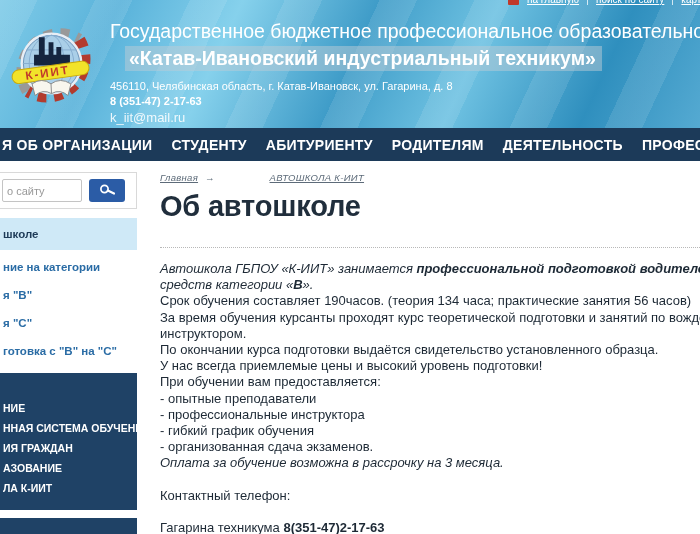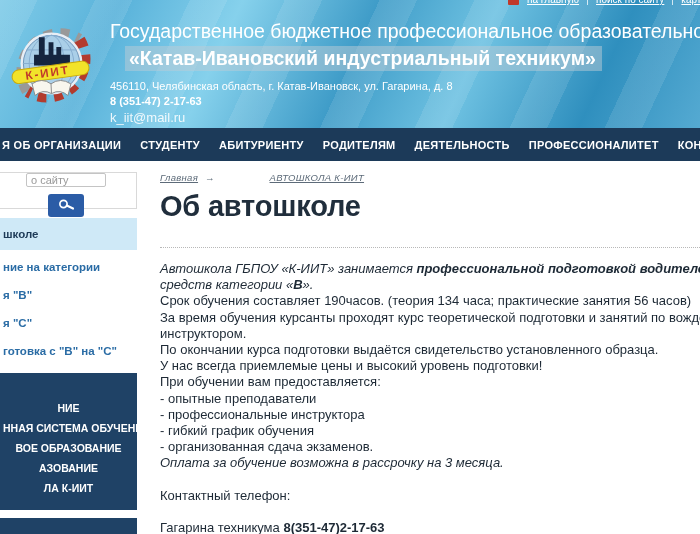--- a/index.html
+++ b/index.html
@@ -26,43 +26,43 @@
   .org1 { font-size:19.5px; white-space:nowrap; }
   .org2 { margin-top:4px; font-size:19.5px; font-weight:700; white-space:nowrap;padding-left:15px; }
   .org2 .hl { background:rgba(188,203,214,.5); padding:1px 6px 2px 4px; }
   .addr  { margin-top:10px; font-size:11px; }
   .phone { margin-top:3px;  font-size:11px; font-weight:700; }
   .email { display:inline-block; margin-top:3px; font-size:13px; color:rgba(255,255,255,.88); text-decoration:none; cursor:pointer; }
 
   
   .main-nav { height:33px; background:#1c3a59; display:flex; align-items:center; gap:19px;
     padding-left:2px; overflow:hidden; white-space:nowrap; }
-  .nav-item { color:#fff; font-size:11px; font-weight:700; letter-spacing:.3px; text-decoration:none;
+  .nav-item { color:#fff; font-size:14px; font-weight:700; letter-spacing:.3px; text-decoration:none;
     flex:none; cursor:pointer; }
 
   
   .content { display:flex; align-items:flex-start; }
 
   
   .sidebar { width:137px; flex:none; }
   .search-panel { margin-top:11px; height:37px; border:1px solid #d9d9d9; border-left:none;
-    display:flex; align-items:center; gap:7px; padding:0 6px 0 2px;flex-direction:column; }
+    display:flex; align-items:center; gap:7px; padding:0 6px 0 2px; }
   .search-input { width:80px; height:23px; border:1px solid #c4c4c4; border-radius:2px;
     font-size:11px; padding:0 4px; color:#555; font-family:"Liberation Sans",sans-serif; }
   .search-input::placeholder { color:#999; }
   .search-btn { width:36px; height:23px; background:#2b5ca6; border:none; border-radius:3px;
     display:flex; align-items:center; justify-content:center; cursor:pointer; flex:none; }
 
   .side-active { margin-top:9px; background:#cfe9f7; color:#1d3a57; font-weight:700;
     font-size:11.5px; padding:10px 3px; cursor:pointer; }
   .side-links { margin-top:11px; }
   .side-link { display:block; color:#2a6ca5; font-size:11.5px; font-weight:700; line-height:12px;
     padding:0 3px; margin-bottom:16px; text-decoration:none; cursor:pointer; white-space:nowrap; }
 
-  .dark-box { margin-top:6px; background:#1f4266; padding:25px 3px 12px;text-align:center; }
+  .dark-box { margin-top:6px; background:#1f4266; padding:25px 3px 12px; }
   .dark-item { display:block; color:#fff; font-size:10.5px; font-weight:700; line-height:20px;
     text-decoration:none; cursor:pointer; white-space:nowrap; }
   .dark-box2 { margin-top:8px; background:#1f4266; height:40px; padding:0; }
 
   
   .main { margin-left:23px; padding-top:11px; width:620px; flex:none; }
   .breadcrumb { font-size:9.5px; color:#5d6b79; display:flex; align-items:center; gap:7px; }
   .breadcrumb a { color:#5d6b79; text-decoration:underline; letter-spacing:.3px; cursor:pointer;font-style:italic; }
   .crumb-current { text-transform:uppercase;margin-left:48px; }
   .page-title { margin-top:7px; font-size:29px; font-weight:700; color:#202e3c; letter-spacing:-.2px; }
@@ -146,21 +146,21 @@
       <div class="side-links" id="side-links">
           <a class="side-link">ние на категории</a>
           <a class="side-link">я "В"</a>
           <a class="side-link">я "С"</a>
           <a class="side-link">готовка с "В" на "С"</a>
         </div>
 
       <div class="dark-box" id="side-dark-menu">
           <a class="dark-item">НИЕ</a>
           <a class="dark-item">ННАЯ СИСТЕМА ОБУЧЕНИЯ</a>
-          <a class="dark-item">ВОЕ ОБРАЗОВАНИЕ</a>
+          <a class="dark-item">ИЯ ГРАЖДАН</a>
           <a class="dark-item">АЗОВАНИЕ</a>
           <a class="dark-item">ЛА К-ИИТ</a>
         </div>
 
       <div class="dark-box dark-box2"></div>
     </aside>
 
     <main class="main">
       <div class="breadcrumb">
         <a>Главная</a>

